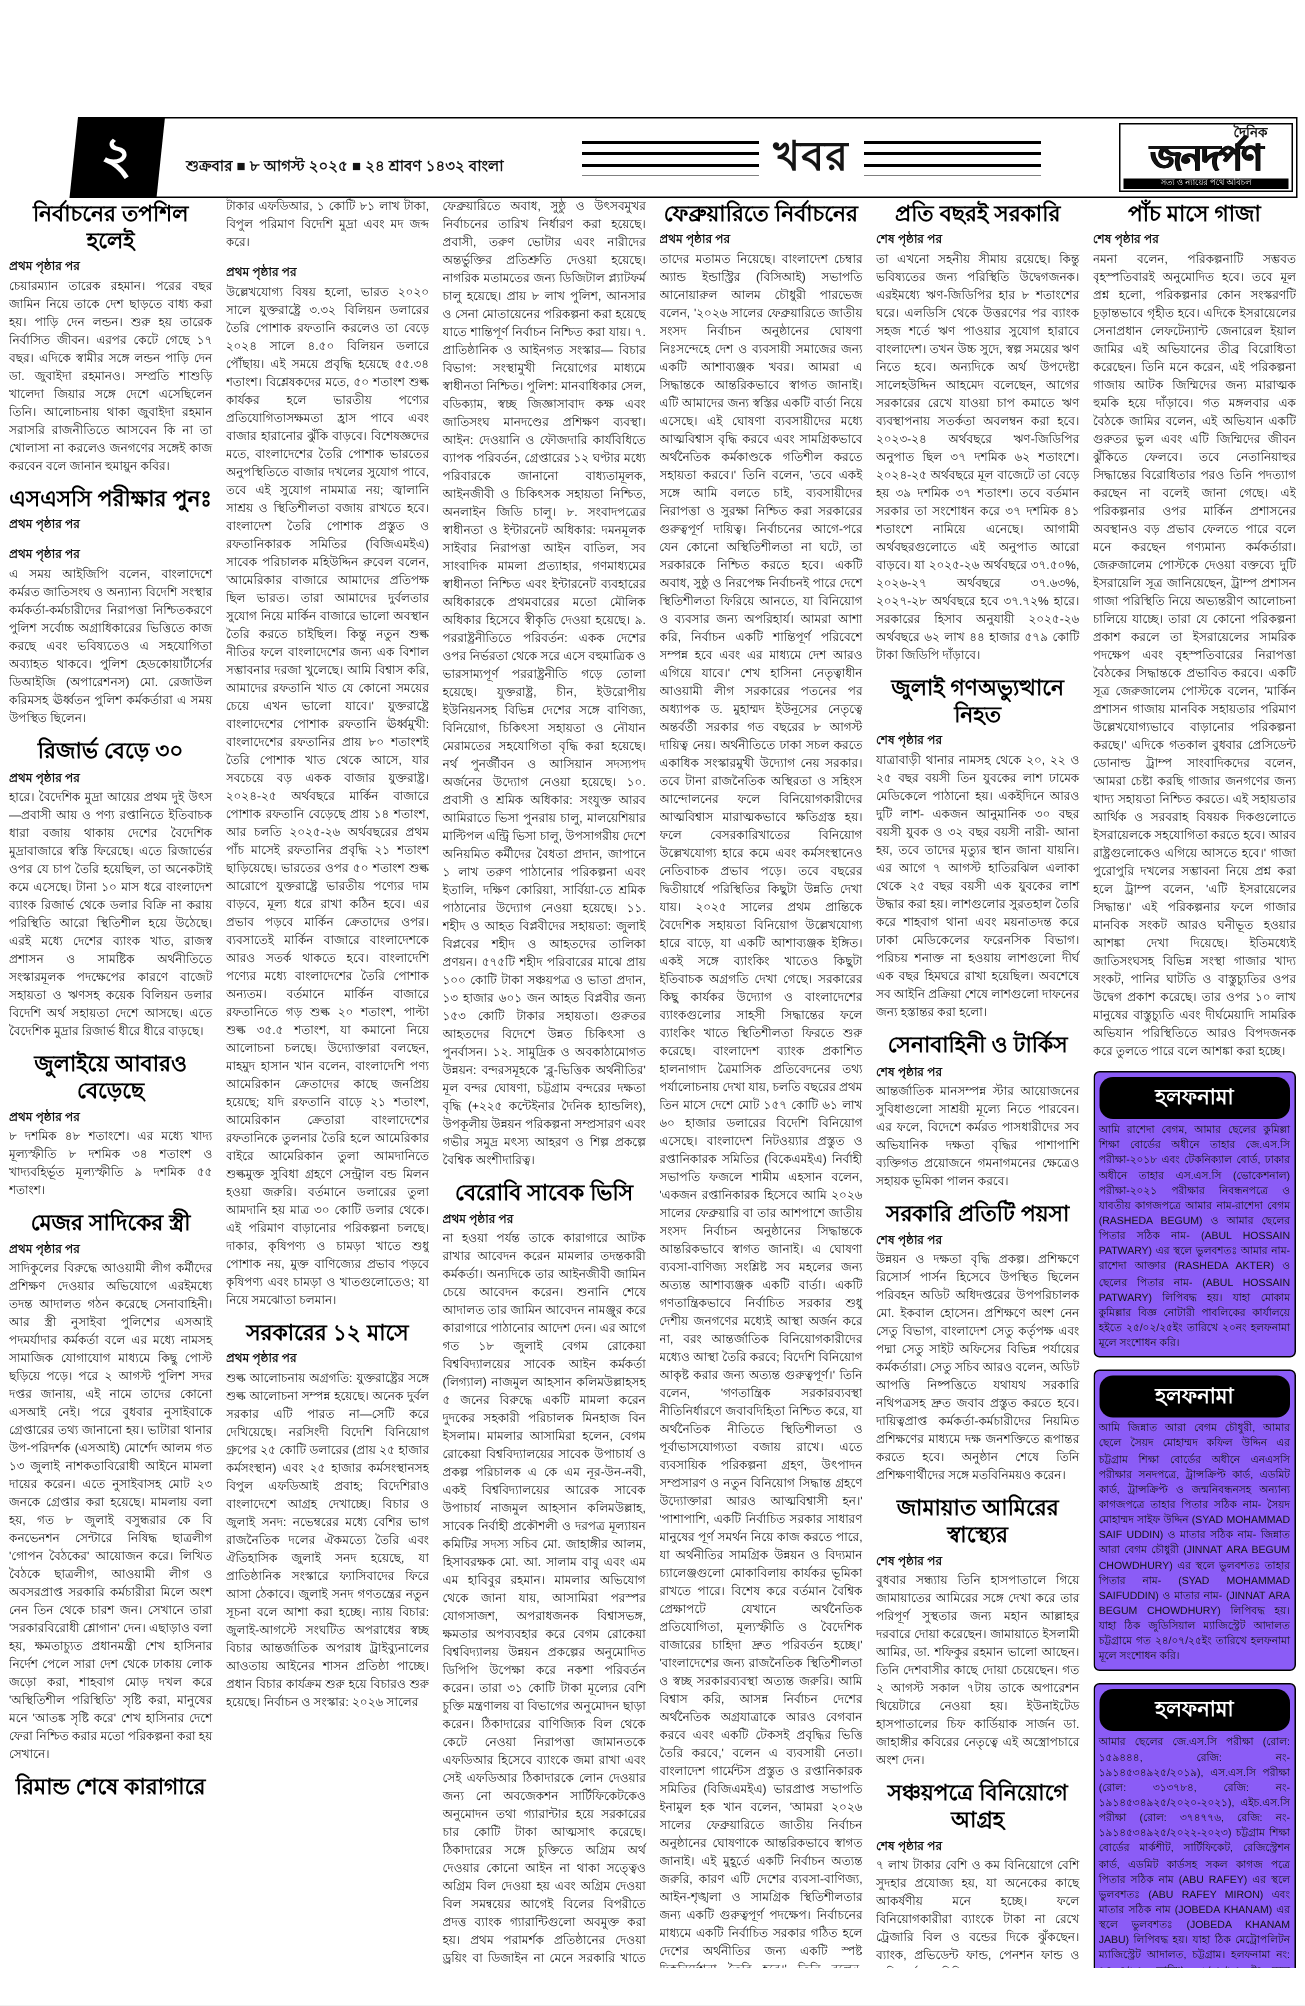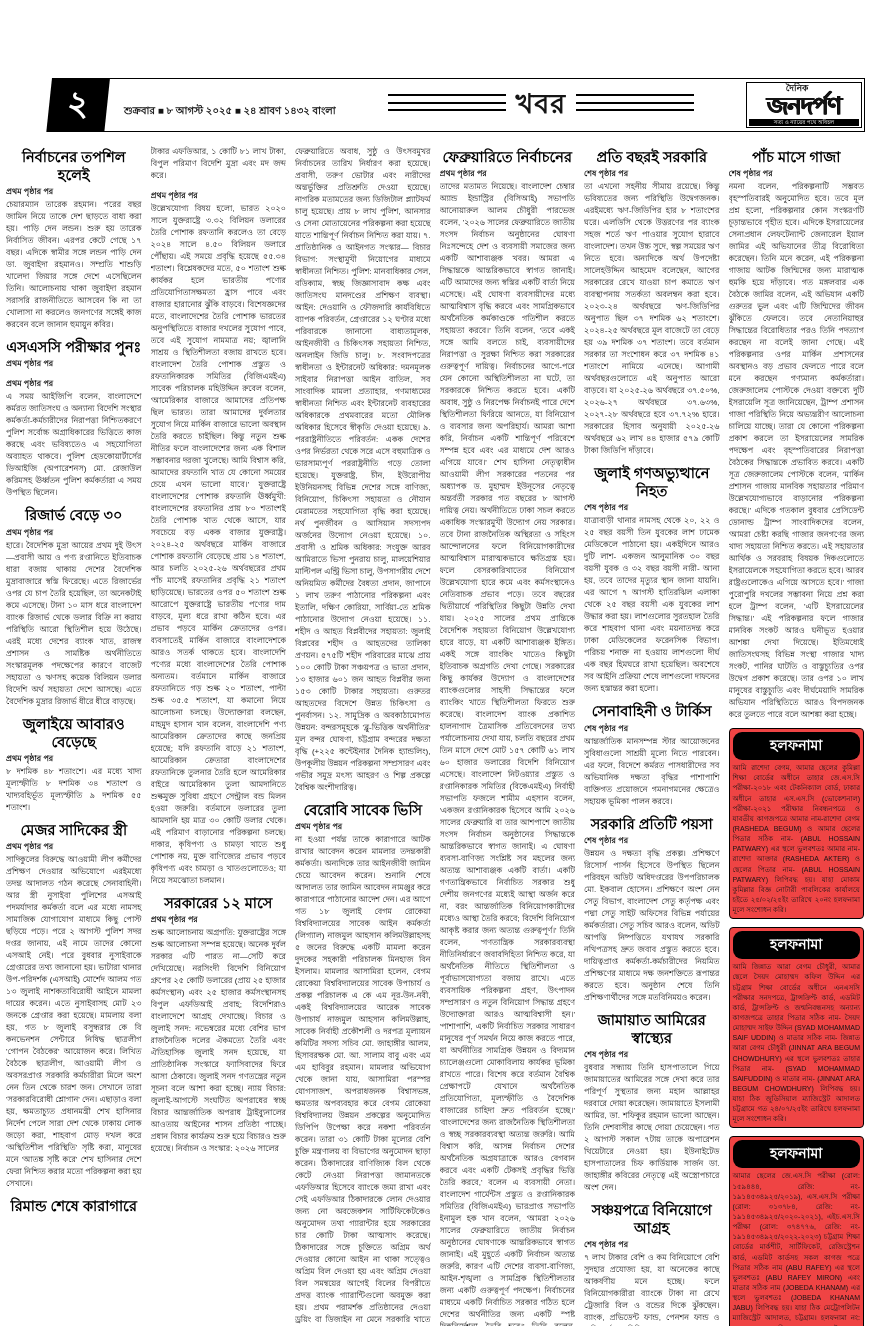--- a/index.html
+++ b/index.html
@@ -24,44 +24,44 @@
   .rulegrp{
     width:118px;height:23px;flex:0 0 auto;margin:0 10px;
     background:repeating-linear-gradient(to bottom,#000 0 2px,transparent 2px 7.5px);
   }
   .sectitle{font-size:27px;font-weight:bold;letter-spacing:1px;white-space:nowrap;}
   .mastspacer{flex:1 1 auto;}
   .logo{
     flex:0 0 auto;width:116px;margin-right:2px;border:1.5px solid #000;
     text-align:center;padding:1px 2px;box-sizing:border-box;background:#fff;
   }
-  .logo-top{font-size:9px;font-weight:bold;text-align:center;padding-right:14px;line-height:1;}
+  .logo-top{font-size:9px;font-weight:bold;text-align:right;padding-right:14px;line-height:1;}
   .logo-name{font-size:24px;font-weight:900;line-height:1.05;letter-spacing:-1px;
     text-shadow:0.6px 0 #000, -0.6px 0 #000;}
   .logo-tag{background:#000;color:#fff;font-size:5.5px;line-height:1.4;margin-top:1px;}
   
   .cols{
-    position:absolute;left:6px;right:6px;top:146px;height:1180px;
+    position:absolute;left:6px;right:6px;top:132px;height:1180px;
     display:flex;gap:9px;overflow:hidden;
   }
   .col{flex:1 1 0;min-width:0;overflow:hidden;}
   .article{margin-bottom:7px;}
   .hl{
     font-size:14.5px;font-weight:bold;text-align:center;line-height:1.25;
     margin:2px 0 1px 0;color:#000;
   }
   .cont{font-size:8px;font-weight:bold;margin:0 0 1px 0;}
   .body{
     font-size:8px;line-height:1.5;text-align:justify;margin:0;
     word-break:break-word;color:#1a1a1a;
   }
   
   .notice{
     border:1.5px solid #000;border-radius:4px;margin:0 0 8px 0;
-    padding:3px;box-sizing:border-box;background:#ef4444;
+    padding:3px;box-sizing:border-box;background:#8b5cf6;
   }
   .notice-head{
     background:#000;color:#fff;border-radius:9px;text-align:center;
     font-size:14px;font-weight:bold;padding:2px 0;margin-bottom:3px;
   }
   .notice-body{font-size:7px;line-height:1.45;text-align:justify;margin:0;word-break:break-word;}
 </style>
 </head>
 <body>
 

